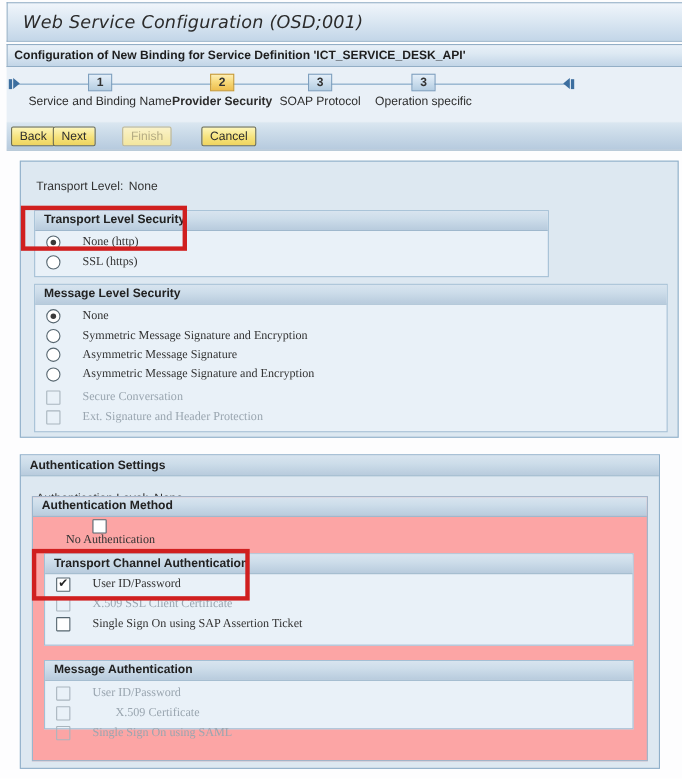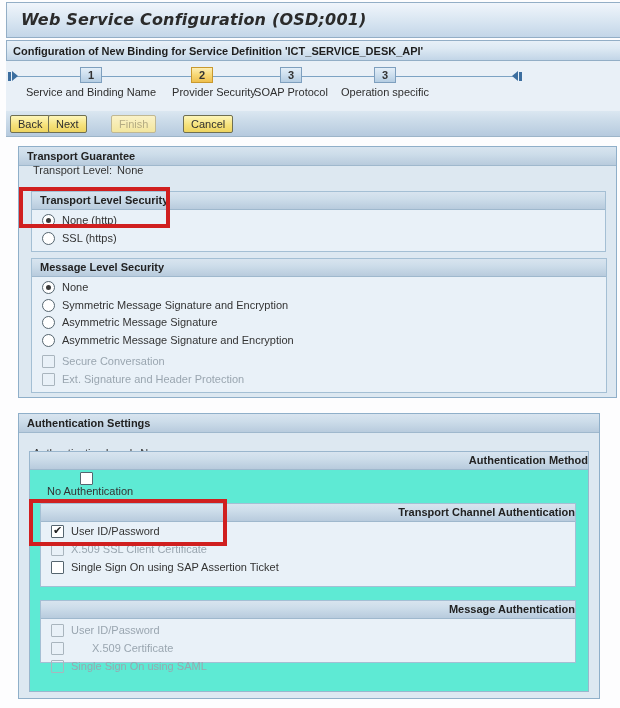--- a/index.html
+++ b/index.html
@@ -4,68 +4,68 @@
 <style>
   html,body{margin:0;padding:0;background:#ffffff;}
   #page{position:relative;width:620px;height:708px;background:#fdfdfe;overflow:hidden;
         font-family:"Liberation Sans","DejaVu Sans",sans-serif;color:#333;font-size:11px;}
   .abs{position:absolute;}
 
   
   .titlebar{left:6px;top:2px;width:614px;height:36px;
     background:linear-gradient(#f0f5fb,#dce8f3 45%,#c3d6e8);
     border:1px solid #93aec6;border-right:none;box-sizing:border-box;}
-  .titlebar .txt{position:absolute;left:14px;top:7px;font-size:16px;font-weight:bold;font-style:italic;color:#2b2b2b;
+  .titlebar .txt{position:absolute;left:14px;top:7px;font-size:16px;font-weight:normal;font-style:italic;color:#2b2b2b;
     font-family:"DejaVu Sans","Liberation Sans",sans-serif;letter-spacing:0.2px;}
   .subbar{left:6px;top:40px;width:614px;height:21px;
     background:linear-gradient(#e8f0f8,#dde9f3 40%,#c2d5e7);
     border:1px solid #93aec6;border-right:none;box-sizing:border-box;}
   .subbar .txt{position:absolute;left:6px;top:4px;font-weight:bold;color:#1e1e1e;}
 
   
   .roadband{left:6px;top:61px;width:614px;height:49px;background:#e9f0f7;}
   .roadline{position:absolute;left:10px;top:15px;width:502px;height:0;border-top:1px solid #7da3c4;}
   .rcapbar{position:absolute;width:3px;height:9px;background:#3c6e9f;top:11px;}
   .rcaptri{position:absolute;width:0;height:0;border-top:5px solid transparent;border-bottom:5px solid transparent;top:10px;}
   .tri-r{border-left:6px solid #3c6e9f;}
   .tri-l{border-right:6px solid #3c6e9f;}
   .stepbox{position:absolute;top:6px;width:22px;height:16px;box-sizing:border-box;text-align:center;
     font-weight:bold;font-size:11px;line-height:15px;color:#333;z-index:2;cursor:default;}
   .stepbox.blue{background:linear-gradient(#e3eef8,#cfe0ef 45%,#b4cde2);border:1px solid #7e9fbe;}
   .stepbox.orange{background:linear-gradient(#fdeeb4,#f8da7a 45%,#eebf4e);border:1px solid #c9992f;}
   .steplabel{position:absolute;top:25px;transform:translateX(-50%);white-space:nowrap;color:#2e2e2e;}
-  .steplabel.active{font-weight:normal;margin-left:12px;}
+  .steplabel.active{font-weight:bold;}
 
   
   .btnbar{left:6px;top:110px;width:614px;height:27px;
     background:linear-gradient(#dbe7f1,#cbdbe9 40%,#b6cade);
     border-top:1px solid #e8eff6;border-bottom:1px solid #9db5c9;box-sizing:border-box;}
   .sapbtn{position:absolute;top:4px;height:18px;line-height:16px;padding:0 7px;box-sizing:border-box;
     background:linear-gradient(#fdf6ba,#f6e27c 55%,#eed45f);border:1px solid #6f6f52;border-radius:2px;
     font-size:11px;color:#2e2e2e;text-align:center;cursor:pointer;}
   .sapbtn.disabled{background:linear-gradient(#faf2c8,#f3e69e);color:#b5ac84;border-color:#c0b893;cursor:default;}
 
   
   .panel{position:absolute;box-sizing:border-box;border:1px solid #8fafc9;}
   .p-outer{background:#dde8f1;}
-  .p-mid{background:#5eead4;border-color:#9ab6cd;text-align:right;}
+  .p-mid{background:#fca5a5;border-color:#9ab6cd;}
   .p-inner{background:#e9f1f8;border-color:#a4bfd4;}
   .hdrband{position:absolute;left:0;right:0;top:0;
     background:linear-gradient(#d8e4ef,#cdddea 40%,#b8cbdd);
     border-bottom:1px solid #9fb8cd;font-weight:bold;color:#222;
     padding-left:8px;box-sizing:border-box;}
   .h19{height:19px;line-height:18px;}
   .h18{height:18px;line-height:17px;}
 
   .kvrow{position:absolute;white-space:nowrap;}
   .kvrow .v{margin-left:5px;}
 
   
   .row{position:absolute;height:16px;display:flex;align-items:center;white-space:nowrap;cursor:pointer;}
-  .row .lbl{margin-left:7px;}
+  .row .lbl{margin-left:20px;font-family:Liberation Serif, serif;}
   .row.disabled{cursor:default;}
   .row.disabled .lbl{color:#9aa6b0;}
 
   .cb,.rd{width:13px;height:13px;box-sizing:border-box;background:#fff;border:1px solid #5e7groupe;flex:none;position:relative;}
   .cb{border:1px solid #55656f;border-radius:1px;}
   .rd{border:1px solid #55656f;border-radius:50%;}
   .cb.dis,.rd.dis{border-color:#a9b5be;background:transparent;}
   .rd.sel::after{content:"";position:absolute;left:3px;top:3px;width:5px;height:5px;border-radius:50%;background:#3a3a3a;}
   .cb.chk::after{content:"\2714";position:absolute;left:1px;top:-2px;font-size:11px;color:#222;}
 
@@ -106,26 +106,25 @@
   </div>
 
   <div class="abs btnbar">
     <div class="sapbtn" style="left:4px;">Back</div>
     <div class="sapbtn" style="left:42px;">Next</div>
     <div class="sapbtn disabled" style="left:81px;margin-left:24px;">Finish</div>
     <div class="sapbtn" style="left:141px;margin-left:36px;">Cancel</div>
   </div>
 
   <div class="panel p-outer" style="left:18px;top:146px;width:599px;height:252px;">
-    <div class="hdrband h19">Transport Guarantee</div>
     <div class="kvrow" style="left:14px;top:17px;">
       <span>Transport Level:</span><span class="v">None</span>
     </div>
 
-    <div class="panel p-inner" style="left:12px;top:44px;width:575px;height:61px;">
+    <div class="panel p-inner" style="left:12px;top:44px;width:468px;height:61px;">
       <div class="hdrband h18">Transport Level Security</div>
       <div class="row" style="left:10px;top:20px;">
         <span class="rd sel"></span>
         <span class="lbl">None (http)</span>
       </div>
       <div class="row" style="left:10px;top:38px;">
         <span class="rd"></span>
         <span class="lbl">SSL (https)</span>
       </div>
     </div>

